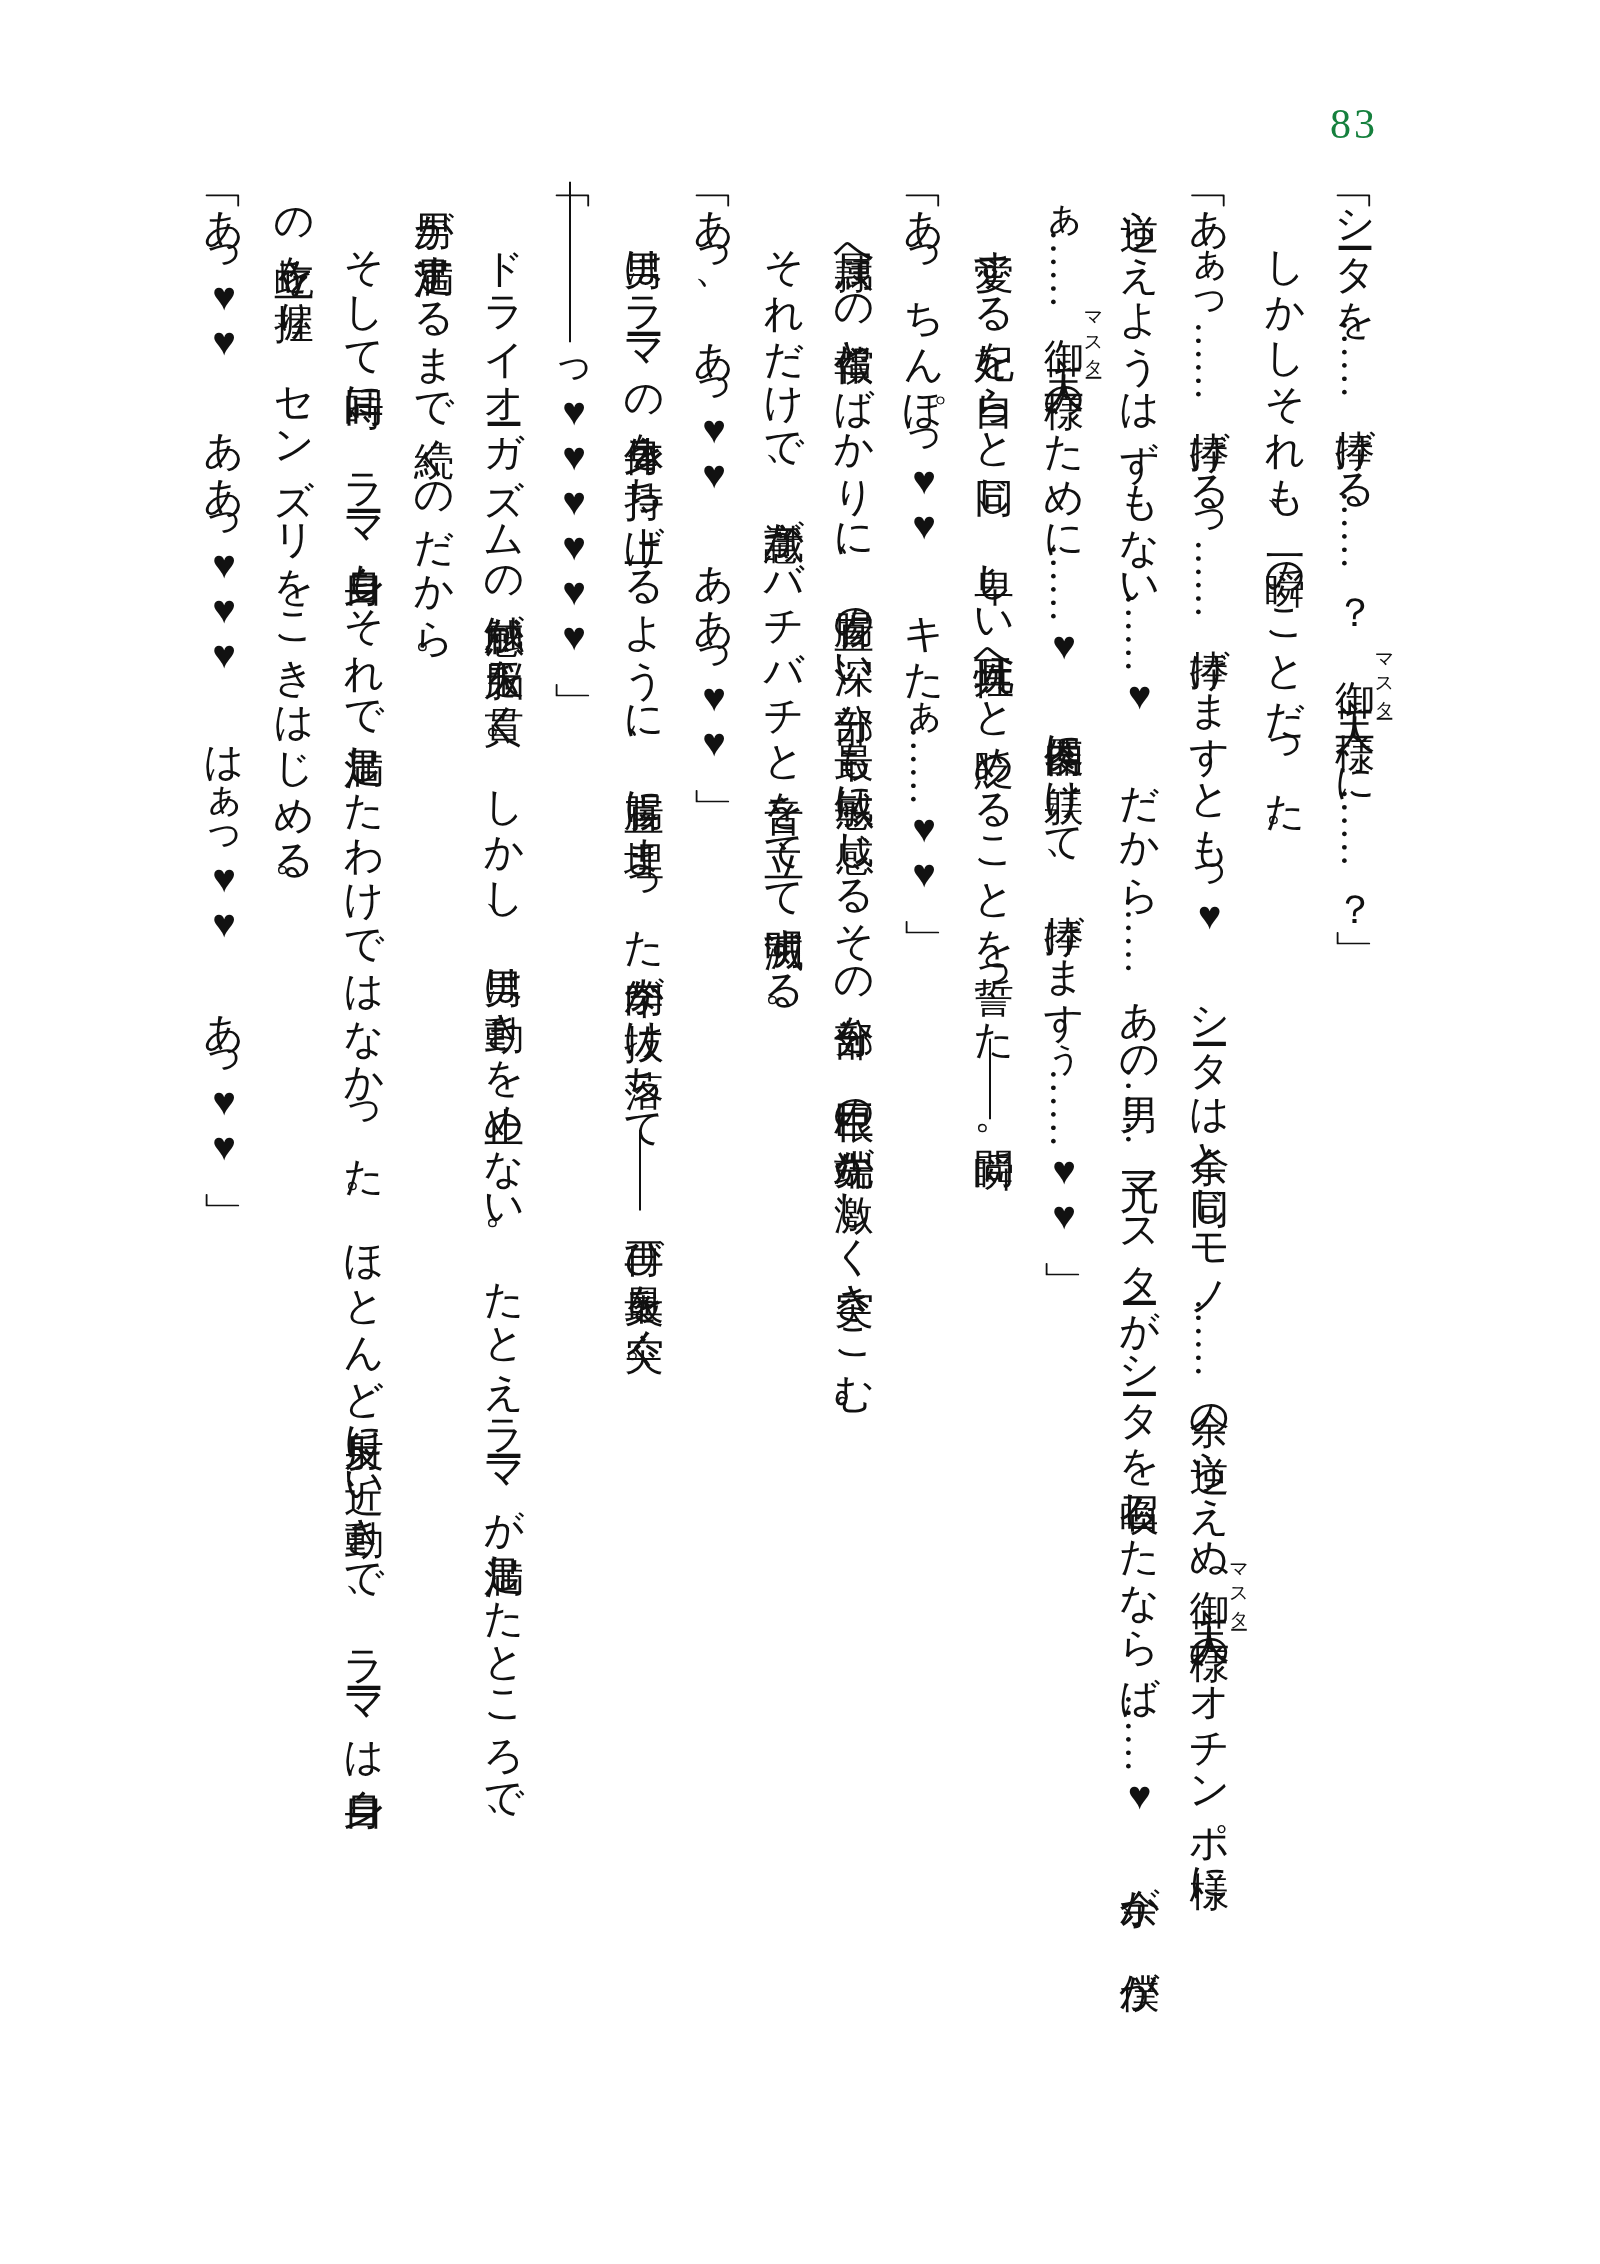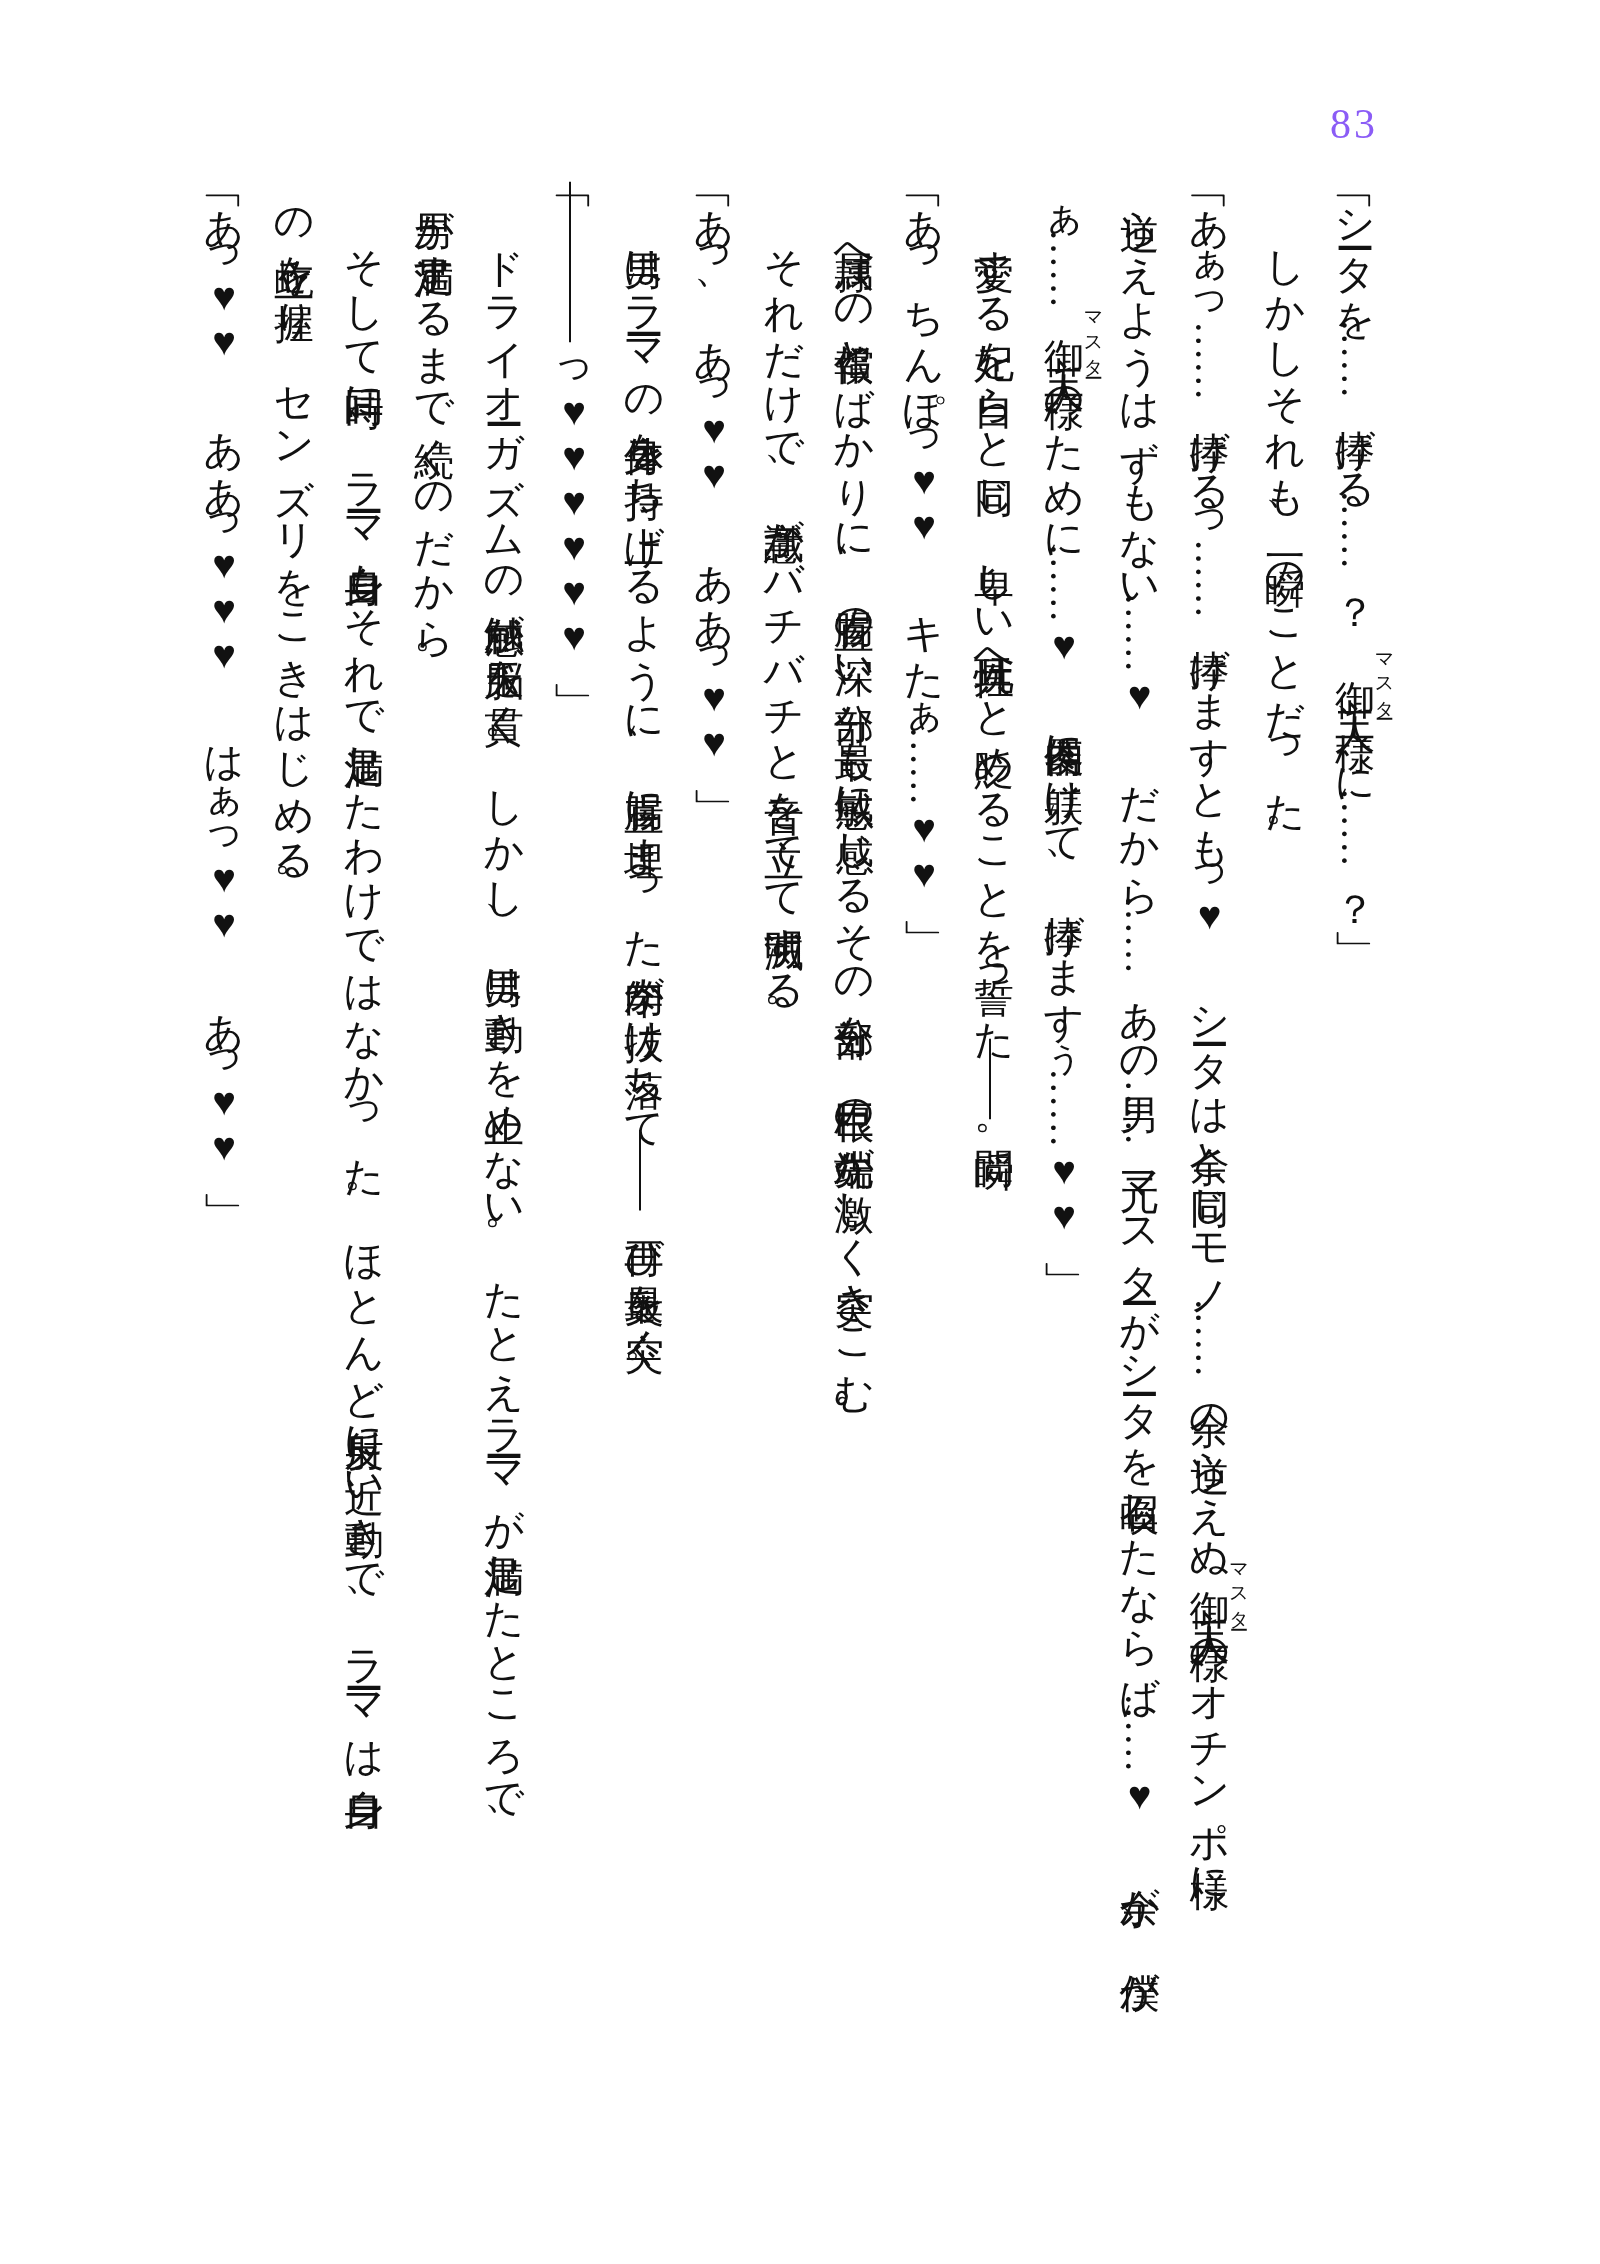--- a/index.html
+++ b/index.html
@@ -15,21 +15,21 @@
     overflow: hidden;
     font-family: "Liberation Serif", "DejaVu Serif", serif;
     color: #111111;
   }
   .page-number {
     position: absolute;
     top: 100px;
     left: 1330px;
     font-size: 42px;
     letter-spacing: 3px;
-    color: #8b5cf6;
+    color: #15803d;
   }
   .text-block {
     position: absolute;
     top: 182px;
     left: 205px;
     width: 1190px;
     height: 1960px;
     writing-mode: vertical-rl;
     text-orientation: mixed;
     font-size: 40px;

